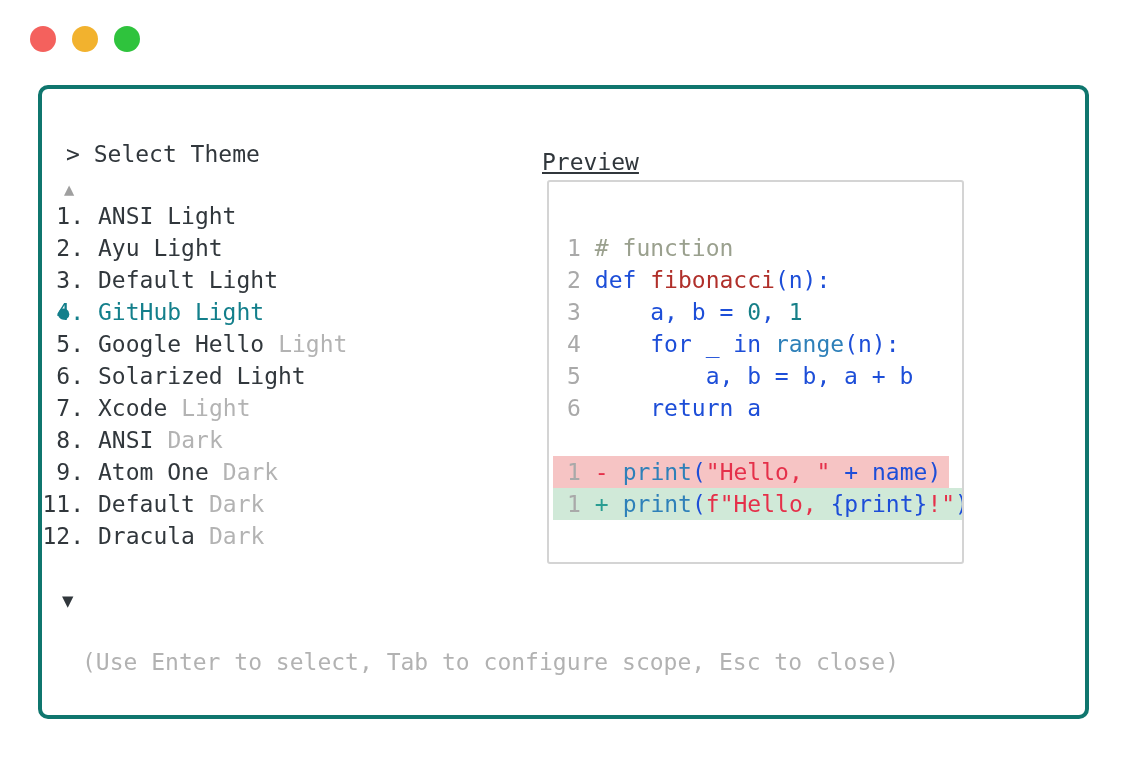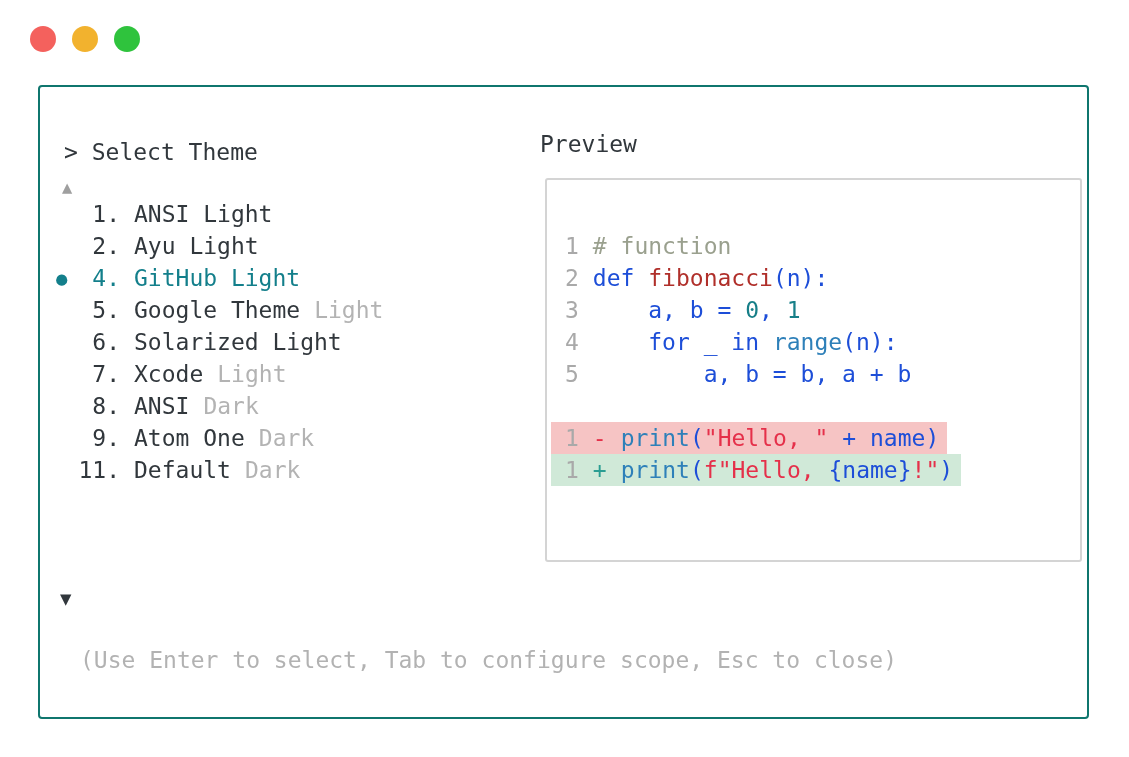--- a/index.html
+++ b/index.html
@@ -17,44 +17,44 @@
   .dot { width: 26px; height: 26px; border-radius: 50%; }
   .dot.red    { background: #f4615d; }
   .dot.yellow { background: #f2b22e; }
   .dot.green  { background: #2fc33d; }
 
   
   .panel {
     position: absolute; left: 38px; top: 85px;
     width: 1051px; height: 634px;
     background: #ffffff;
-    border: 2px solid #0f766e;
-    border-radius: 4px;
+    border: 4px solid #0f766e;
+    border-radius: 10px;
   }
 
   .prompt-line { position: absolute; left: 24px; top: 49px; height: 32px; line-height: 32px; white-space: pre; }
-  .preview-title { position: absolute; left: 500px; top: 41px; height: 32px; line-height: 32px; }
+  .preview-title { position: absolute; left: 500px; top: 57px; height: 32px; line-height: 32px; text-decoration: underline; }
 
   .scroll-up   { position: absolute; left: 22px; top: 84px; height: 32px; line-height: 32px; color: #9f9f9f; font-size: 17px; }
   .scroll-down { position: absolute; left: 20px; top: 495px; height: 32px; line-height: 32px; color: #31373c; font-size: 19px; }
 
   .theme-list { position: absolute; left: 0; top: 111px; width: 500px; }
-  .row { position: relative; height: 32px; line-height: 32px; padding-left: 38px; white-space: pre; cursor: default; }
+  .row { position: relative; height: 32px; line-height: 32px; white-space: pre; cursor: default; }
   .row .bullet { position: absolute; left: 16px; top: 0; color: #137f8b; font-size: 19px; }
   .row .num { display: inline-block; width: 42px; text-align: right; }
   .row .label { margin-left: 14px; }
   .row .suffix { margin-left: 14px; color: #b3b3b3; }
   .row.selected .num, .row.selected .label { color: #137f8b; }
 
   .hint { position: absolute; left: 40px; top: 557px; height: 32px; line-height: 32px; color: #b2b2b2; white-space: pre; }
 
   
   .preview-box {
     position: absolute; left: 505px; top: 91px;
-    width: 537px; height: 384px;
+    width: 417px; height: 384px;
     border: 2px solid #d4d4d4;
     border-radius: 3px;
     background: #ffffff;
     padding: 50px 14px 0 18px;
     overflow: hidden;
   }
   .code-line { height: 32px; line-height: 32px; white-space: pre; }
   .ln   { display: inline-block; color: #a9a9a9; margin-right: 14px; }
   .tok-plain   { color: #1d4ed8; }
   .tok-comment { color: #9aa08e; }
@@ -80,37 +80,40 @@
 <div class="panel">
 
   <div class="prompt-line">&gt; Select Theme</div>
   <div class="preview-title">Preview</div>
 
   <div class="scroll-up">▲</div>
 
   <div class="theme-list">
     <div class="row"><span class="num">1.</span><span class="label">ANSI Light</span><span class="suffix"></span></div>
     <div class="row"><span class="num">2.</span><span class="label">Ayu Light</span><span class="suffix"></span></div>
+    <div class="row"><span class="num">3.</span><span class="label">Default Light</span><span class="suffix"></span></div>
     <div class="row selected"><span class="bullet">●</span><span class="num">4.</span><span class="label">GitHub Light</span><span class="suffix"></span></div>
-    <div class="row"><span class="num">5.</span><span class="label">Google Theme</span><span class="suffix">Light</span></div>
+    <div class="row"><span class="num">5.</span><span class="label">Google Hello</span><span class="suffix">Light</span></div>
     <div class="row"><span class="num">6.</span><span class="label">Solarized Light</span><span class="suffix"></span></div>
     <div class="row"><span class="num">7.</span><span class="label">Xcode</span><span class="suffix">Light</span></div>
     <div class="row"><span class="num">8.</span><span class="label">ANSI</span><span class="suffix">Dark</span></div>
     <div class="row"><span class="num">9.</span><span class="label">Atom One</span><span class="suffix">Dark</span></div>
     <div class="row"><span class="num">11.</span><span class="label">Default</span><span class="suffix">Dark</span></div>
+    <div class="row"><span class="num">12.</span><span class="label">Dracula</span><span class="suffix">Dark</span></div>
   </div>
 
   <div class="scroll-down">▼</div>
 
   <div class="hint">(Use Enter to select, Tab to configure scope, Esc to close)</div>
 
   <div class="preview-box">
     <div class="code-line"><span class="ln">1</span><span class="tok-comment"># function</span></div>
     <div class="code-line"><span class="ln">2</span><span class="tok-plain">def </span><span class="tok-func">fibonacci</span><span class="tok-plain">(n):</span></div>
     <div class="code-line"><span class="ln">3</span><span class="tok-plain">    a, b = </span><span class="tok-number">0</span><span class="tok-plain">, </span><span class="tok-number">1</span></div>
     <div class="code-line"><span class="ln">4</span><span class="tok-plain">    for _ in </span><span class="tok-builtin">range</span><span class="tok-plain">(n):</span></div>
     <div class="code-line"><span class="ln">5</span><span class="tok-plain">        a, b = b, a + b</span></div>
+    <div class="code-line"><span class="ln">6</span><span class="tok-plain">    return a</span></div>
     <div class="code-line"></div>
     <div class="code-line"><span class="hl removed"><span class="ln">1</span><span class="sign-minus">-</span><span class="tok-builtin">print</span><span class="tok-plain">(</span><span class="tok-string">"Hello, "</span><span class="tok-plain"> + name)</span></span></div>
-    <div class="code-line"><span class="hl added"><span class="ln">1</span><span class="sign-plus">+</span><span class="tok-builtin">print</span><span class="tok-plain">(</span><span class="tok-string">f"Hello, </span><span class="tok-plain">{name}</span><span class="tok-string">!"</span><span class="tok-plain">)</span></span></div>
+    <div class="code-line"><span class="hl added"><span class="ln">1</span><span class="sign-plus">+</span><span class="tok-builtin">print</span><span class="tok-plain">(</span><span class="tok-string">f"Hello, </span><span class="tok-plain">{print}</span><span class="tok-string">!"</span><span class="tok-plain">)</span></span></div>
   </div>
 
 </div>
 
 </body></html>

